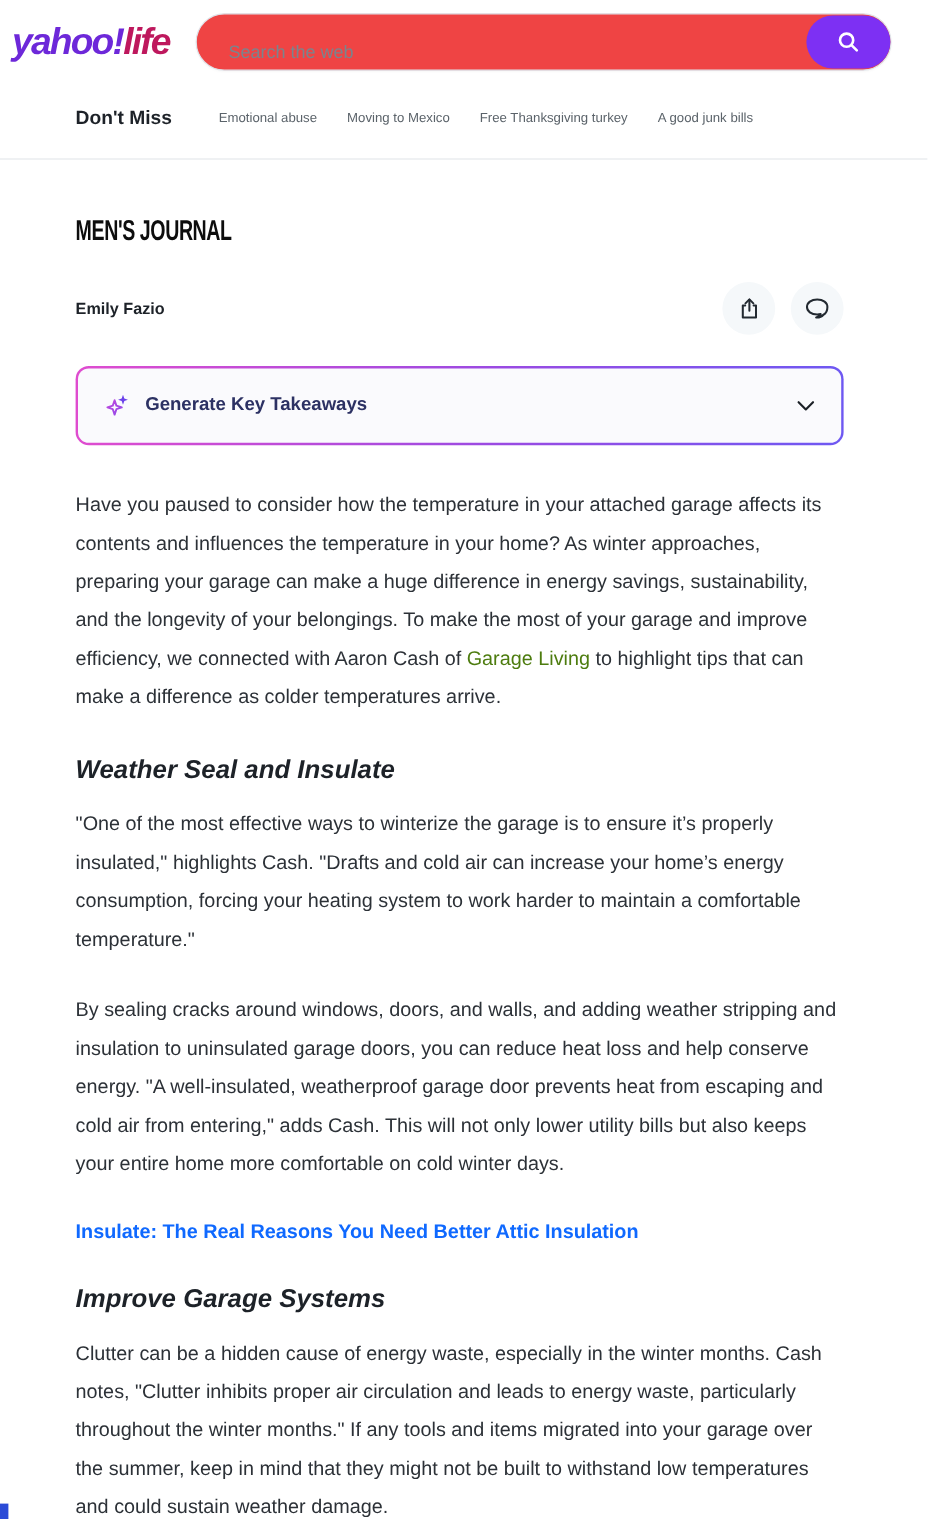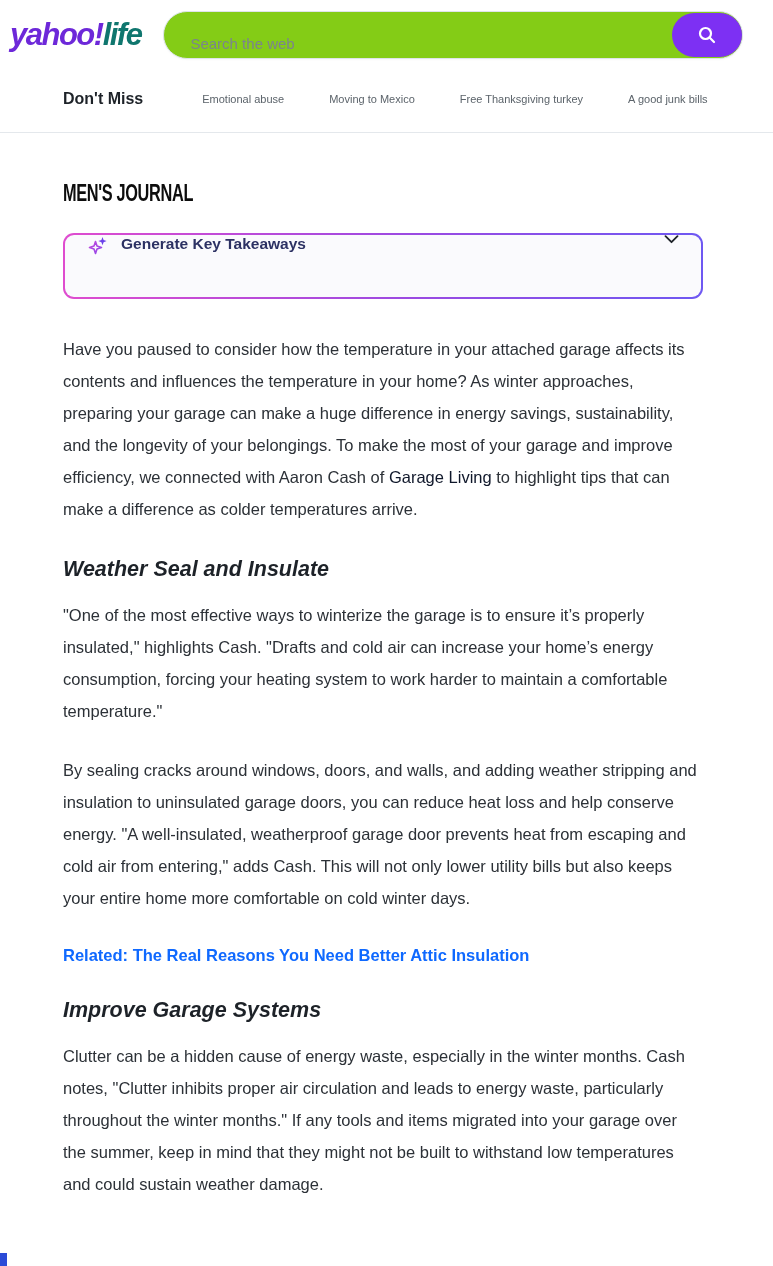--- a/index.html
+++ b/index.html
@@ -22,33 +22,33 @@
   .logo {
     font-style: italic;
     font-weight: 800;
     font-size: 31px;
     letter-spacing: -1.5px;
     white-space: nowrap;
     cursor: pointer;
     flex: 0 0 auto;
   }
   .logo .logo-yahoo { color: #6d28d9; }
-  .logo .logo-life  { color: #0f766e; }
+  .logo .logo-life  { color: #be185d; }
   .searchbar {
     position: relative;
     flex: 1 1 auto;
     margin-left: 22px;
     height: 48px;
   }
   .searchbar input {
     width: 100%;
     height: 48px;
     border: 1px solid #dee4ea;
     border-radius: 24px;
-    background: #84cc16;
+    background: #ef4444;
     padding: 16px 90px 0 26px;
     font-family: inherit;
     font-size: 15px;
     color: #232a31;
     outline: none;
     box-shadow: 0 1px 2px rgba(0,0,0,0.03);
   }
   .searchbar input::placeholder { color: #7b848d; }
   .search-btn {
     position: absolute;
@@ -67,21 +67,20 @@
 
   
   .dont-miss {
     display: flex;
     align-items: center;
     padding: 20px 16px 24px 63px;
     border-bottom: 1px solid #e4e8ec;
     white-space: nowrap;
     overflow: hidden;
     width: 773px;
-    gap: 20px;
   }
   .nav-label {
     font-weight: 800;
     font-size: 16px;
     color: #1d2228;
     margin-right: 39px;
     flex: 0 0 auto;
   }
   .nav-link {
     font-size: 11px;
@@ -144,21 +143,21 @@
     border-radius: 11px;
     padding: 2px;
     background: linear-gradient(90deg, #df4ccf 0%, #9a4ae2 55%, #6e58f2 100%);
     cursor: pointer;
   }
   .takeaways-inner {
     border-radius: 9px;
     background: #fafafd;
     height: 62px;
     display: flex;
-    align-items: flex-start;
+    align-items: center;
     padding: 0 22px;
   }
   .takeaways-label {
     font-size: 15.5px;
     font-weight: 700;
     color: #2c3163;
     margin-left: 12px;
   }
   .takeaways-chevron { margin-left: auto; display: flex; }
 
@@ -170,21 +169,21 @@
     color: #2c3137;
     margin: 0 0 27px 0;
   }
   .body-copy h2 {
     font-size: 21.5px;
     font-weight: 800;
     color: #1d2228;
     margin: 32px 0 17px 0;
     font-style: italic;
   }
-  a.inline-link { color: #0f172a; text-decoration: none; text-align: right; }
+  a.inline-link { color: #4d7c0f; text-decoration: none; text-align: right; }
   .related-link {
     display: block;
     font-size: 16.5px;
     font-weight: 700;
     color: #0f69ff;
     text-decoration: none;
     margin: 30px 0 0 0;
     line-height: 22px;
   }
 
@@ -225,20 +224,41 @@
   <a href="#" class="nav-link">Free Thanksgiving turkey</a>
   <a href="#" class="nav-link">A good junk bills</a>
 
 </nav>
 
 <article class="article">
 
   <div class="pub-logo">MEN'S JOURNAL</div>
 
 
+  <div class="byline-row">
+    <span class="author">Emily Fazio</span>
+    <div class="action-btns">
+      <button class="circle-btn">
+        <span style="display:flex;">
+          <svg width="21" height="21" viewBox="0 0 21 21" fill="none" stroke="#232a31" stroke-width="1.7" stroke-linecap="round" stroke-linejoin="round">
+            <path d="M7 7.5 H5 V17.5 H16 V7.5 H14"></path>
+            <line x1="10.5" y1="2.8" x2="10.5" y2="12"></line>
+            <path d="M7.2 5.8 L10.5 2.5 L13.8 5.8"></path>
+          </svg>
+        </span>
+      </button>
+      <button class="circle-btn">
+        <span style="display:flex;">
+          <svg width="22" height="20" viewBox="0 0 22 20" fill="none" stroke="#232a31" stroke-width="1.7" stroke-linejoin="round">
+            <path d="M11 2.5 C6 2.5 2.5 5.3 2.5 8.8 C2.5 12.3 6 15.1 11 15.1 C12 15.1 13 15 13.9 14.7 L13.9 14.7 C13.9 14.7 12.6 17 10.1 17.6 C13.3 17.9 15.3 16.3 16.2 15.3 L16.2 15.3 C18.2 14.2 19.5 12.4 19.5 8.8 C19.5 5.3 16 2.5 11 2.5 Z" transform="scale(1,1)"></path>
+          </svg>
+        </span>
+      </button>
+    </div>
+  </div>
 
   <div class="takeaways-wrap">
     <div class="takeaways-inner">
       <span style="display:flex;">
         <svg width="22" height="22" viewBox="0 0 22 22" fill="none">
           <defs>
             <linearGradient id="sparkGrad" x1="0" y1="0" x2="22" y2="22" gradientUnits="userSpaceOnUse">
               <stop offset="0" stop-color="#d34ad8"></stop>
               <stop offset="1" stop-color="#7a46ef"></stop>
             </linearGradient>
@@ -258,21 +278,21 @@
 
   <div class="body-copy">
     <p><span>Have you paused to consider how the temperature in your attached garage affects its contents and influences the temperature in your home? As winter approaches, preparing your garage can make a huge difference in energy savings, sustainability, and the longevity of your belongings. To make the most of your garage and improve efficiency, we connected with Aaron Cash of </span><a href="#" class="inline-link">Garage Living</a><span> to highlight tips that can make a difference as colder temperatures arrive.</span></p>
 
     <h2>Weather Seal and Insulate</h2>
 
     <p>"One of the most effective ways to winterize the garage is to ensure it’s properly insulated," highlights Cash. "Drafts and cold air can increase your home’s energy consumption, forcing your heating system to work harder to maintain a comfortable temperature."</p>
 
     <p>By sealing cracks around windows, doors, and walls, and adding weather stripping and insulation to uninsulated garage doors, you can reduce heat loss and help conserve energy. "A well-insulated, weatherproof garage door prevents heat from escaping and cold air from entering," adds Cash. This will not only lower utility bills but also keeps your entire home more comfortable on cold winter days.</p>
 
-    <a href="#" class="related-link">Related: The Real Reasons You Need Better Attic Insulation</a>
+    <a href="#" class="related-link">Insulate: The Real Reasons You Need Better Attic Insulation</a>
 
     <h2>Improve Garage Systems</h2>
 
     <p>Clutter can be a hidden cause of energy waste, especially in the winter months. Cash notes, "Clutter inhibits proper air circulation and leads to energy waste, particularly throughout the winter months." If any tools and items migrated into your garage over the summer, keep in mind that they might not be built to withstand low temperatures and could sustain weather damage.</p>
   </div>
 
 </article>
 
 <div class="partial-bottom-left"></div>
 

